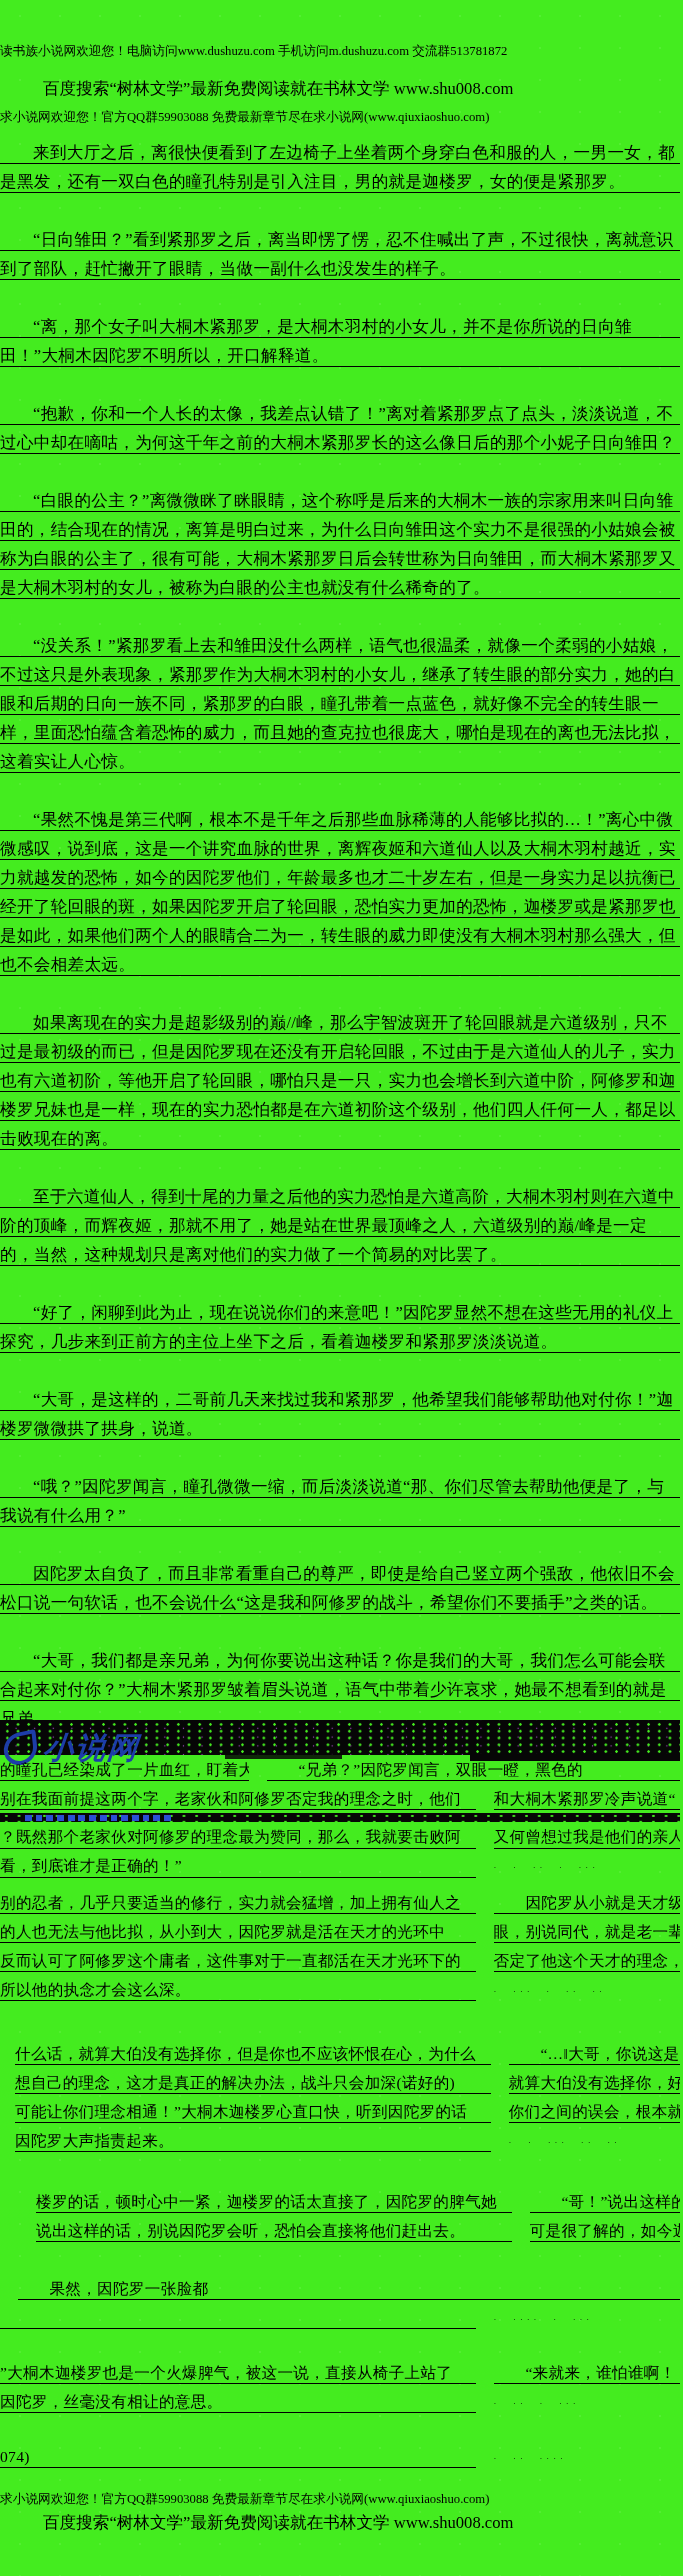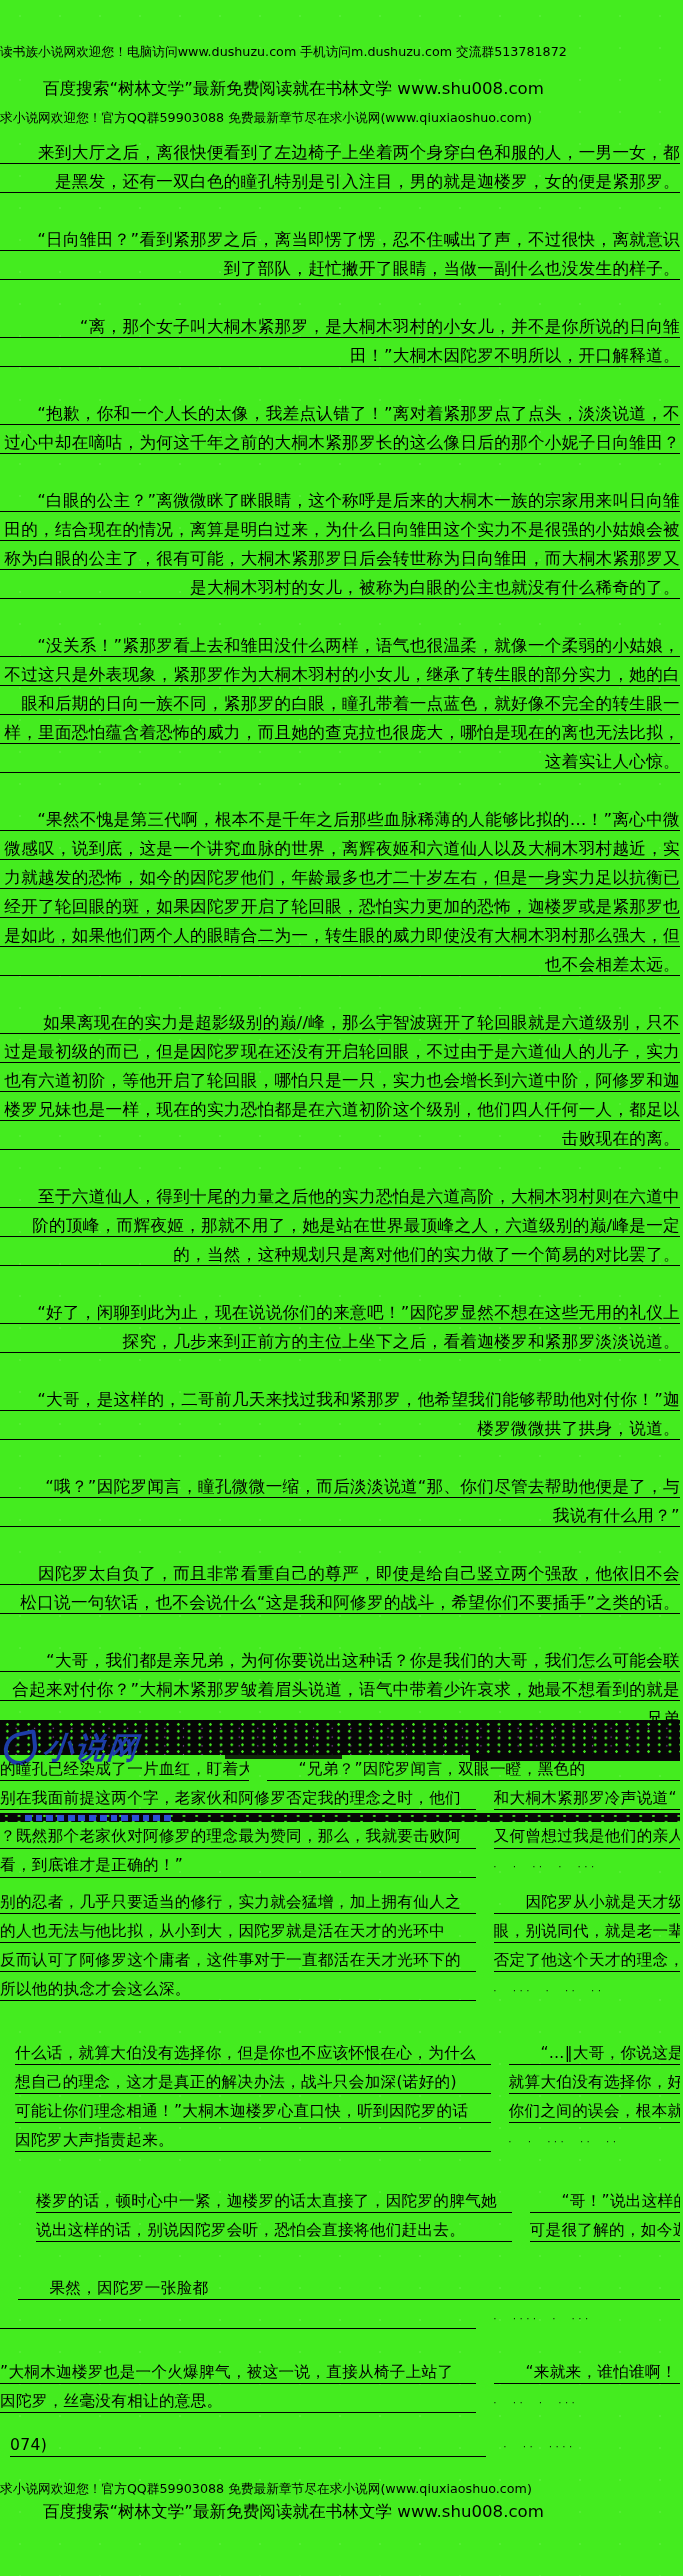--- a/index.html
+++ b/index.html
@@ -4,35 +4,34 @@
 <style>
   html,body{margin:0;padding:0;}
   body{
     width:684px;height:2576px;overflow:hidden;
     background:#44EC1F;
     background-image:radial-gradient(rgba(255,255,255,.22) 0.5px, transparent 1px);
     background-size:40px 32px;
     font-family:"DejaVu Sans",sans-serif;
     color:#000;
   }
-  .page{position:relative;width:680px;height:2576px;overflow:hidden;}
+  .page{position:relative;width:680px;height:2576px;overflow:hidden;font-family:Liberation Serif, serif;}
 
   
   .hdr1{margin:42px 0 0 0;font-size:12.7px;line-height:19.5px;white-space:nowrap;}
   .hdr2{margin:16.6px 0 0 43px;font-size:16.6px;line-height:21.5px;white-space:nowrap;}
   .hdr3{margin:8.8px 0 0 0;font-size:12.7px;line-height:19.5px;white-space:nowrap;}
 
   
   .novel-body{height:1582px;overflow:hidden;margin-top:9.8px;}
   .para{
     margin:0 0 29px 0;
     font-size:16.6px;line-height:29px;letter-spacing:0.3px;
     text-indent:33px;
     background-image:repeating-linear-gradient(to bottom, transparent 0 25.4px, #000 25.4px 26px, transparent 26px 29px);
-    text-align:right;
   }
 
   
   .obf{position:relative;}
   .band-a{
     position:relative;height:35px;background:#060606;
     background-image:radial-gradient(circle,#44EC1F 1px,transparent 1.5px),radial-gradient(circle,#b44fd6 0.7px,transparent 1px);
     background-size:10.7px 6.8px,18.6px 8.8px;background-position:2px 1px,6.8px 3.9px;
   }
   .band-a::after{content:"";position:absolute;right:0;bottom:-5.9px;width:210px;height:6.8px;background:#060606;}
@@ -64,21 +63,21 @@
   .frag.left{width:476px;flex:none;}
   .obf-row.short .frag.left{width:249px;}
   .frag.right{flex:1;margin-left:17.6px;}
   .frag.dots{background:none;font-size:8.8px;letter-spacing:3.9px;line-height:29px;padding-top:2px;}
   .grp{position:relative;}
   .g2{margin-top:7.8px;}
   .g3{margin-top:35px;margin-left:15px;}
   .g4{margin-top:32px;padding-left:36px;}
   .g5{margin-top:29px;}
   .g6{margin-top:26px;}
-  .g7{margin-top:15px;padding-left:10px;}
+  .g7{margin-top:26px;}
 
   
   .ftr1{margin:18.6px 0 0 0;font-size:12.7px;line-height:19.5px;white-space:nowrap;}
   .ftr2{margin:2.9px 0 0 43px;font-size:16.6px;line-height:21.5px;white-space:nowrap;}
 </style>
 </head>
 <body>
 
 <div class="page">
 

